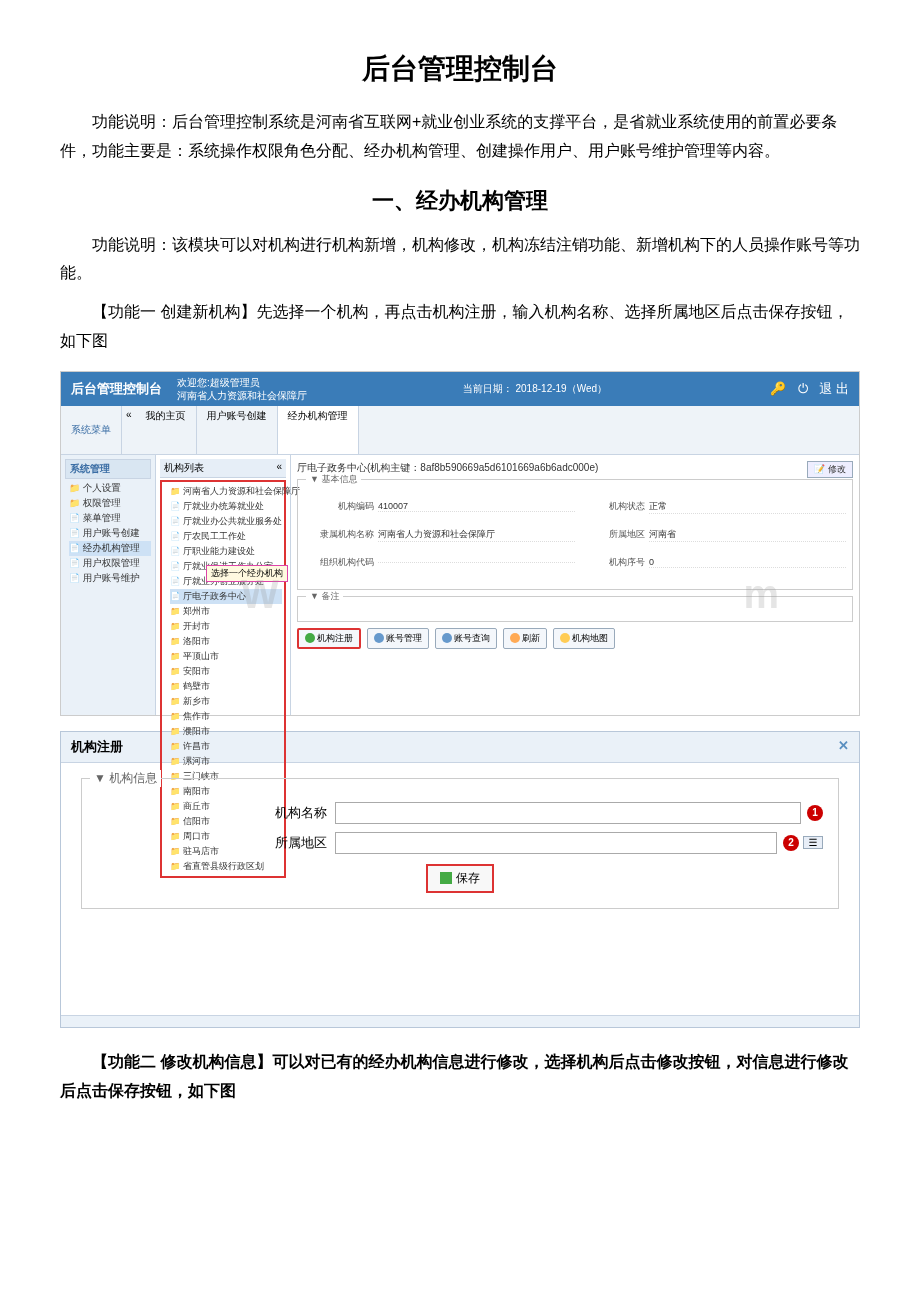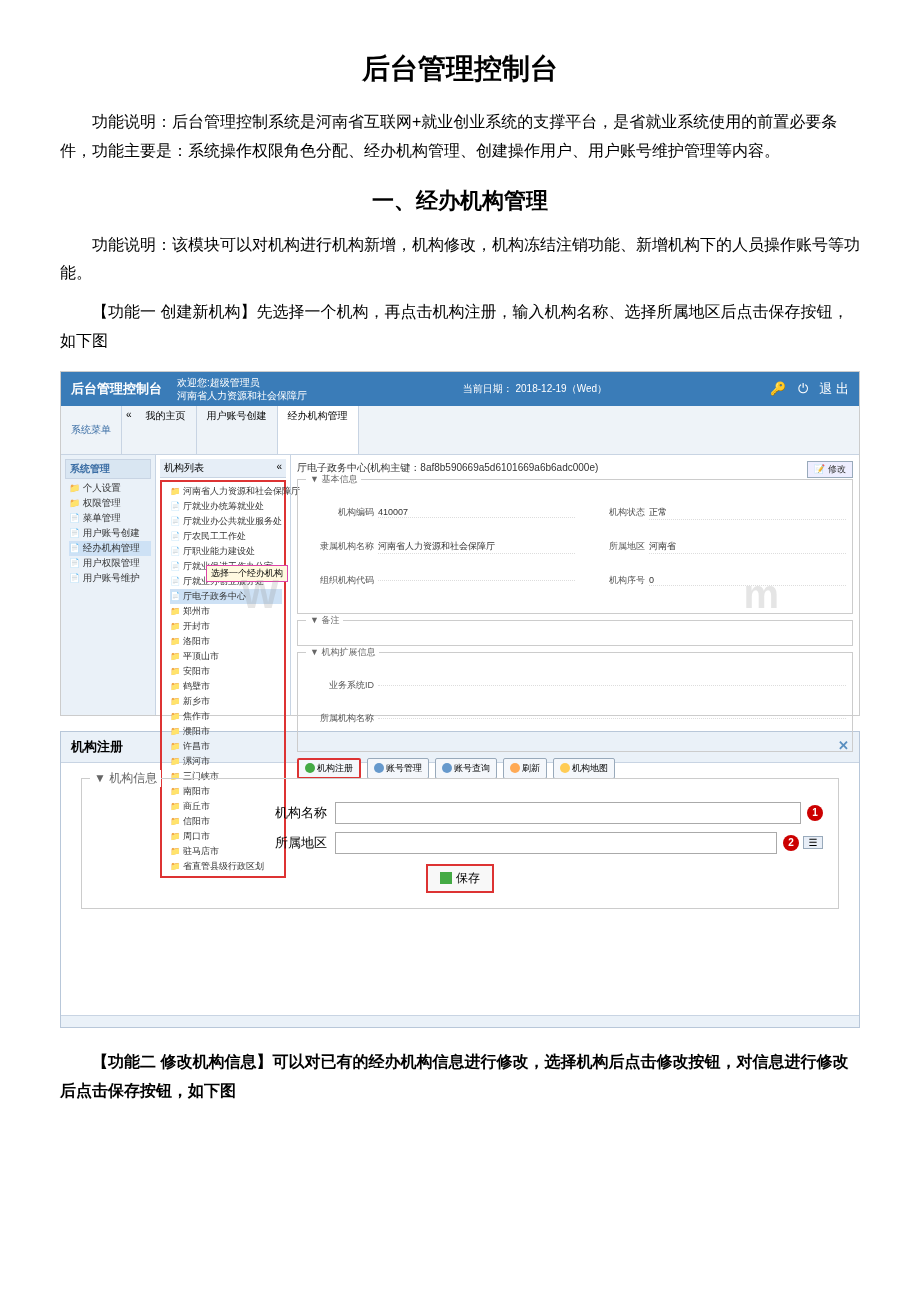--- a/index.html
+++ b/index.html
@@ -34,21 +34,21 @@
   .tree-panel li::before { content: "📁 "; font-size: 8.5px; color: #f0c040; }
   .tree-panel li.doc::before { content: "📄 "; color: #6699cc; }
   .tree-panel li.selected { background: #cde1f5; }
   .callout { position: absolute; background: #fff9e0; border: 1px solid #d4a; padding: 2px 4px; font-size: 9px; right: 2px; top: 110px; text-align: center; line-height: 1.2; }
   .tree-box { border: 2px solid #d33; padding: 2px; margin-top: 2px; }
   .detail-panel { flex: 1; background: #fff; padding: 6px; font-size: 9.5px; }
   .detail-title { font-size: 10px; color: #333; margin-bottom: 4px; }
   .modify-btn { float: right; background: #eef; border: 1px solid #9ab; padding: 1px 6px; font-size: 9px; text-align: center; }
   .fieldset { border: 1px solid #ccc; padding: 6px; margin-bottom: 6px; position: relative; }
   .fieldset > .legend { position: absolute; top: -7px; left: 8px; background: #fff; padding: 0 4px; font-size: 9px; color: #666; }
-  .field-row { display: flex; margin: 20px 0; }
+  .field-row { display: flex; margin: 14px 0; }
   .field { display: flex; flex: 1; align-items: center; }
   .field label { width: 70px; text-align: right; font-size: 9px; color: #555; margin-right: 4px; }
   .field .val { font-size: 9px; color: #333; flex: 1; border-bottom: 1px dotted #ddd; }
   .btn-row { display: flex; gap: 6px; margin-top: 4px; }
   .mini-btn { border: 1px solid #9ab; background: #f4f7fb; padding: 2px 6px; font-size: 9px; border-radius: 2px; display: inline-flex; align-items: center; gap: 2px; }
   .mini-btn.hi { border: 2px solid #d33; }
   .ico { width: 10px; height: 10px; display: inline-block; border-radius: 50%; }
   .ico-add { background: #4a4; }
   .ico-user { background: #69c; }
   .ico-search { background: #69c; }
@@ -186,35 +186,20 @@
           <div class="field">
               <label>机构序号</label>
               <span class="val">0</span>
             </div>
         </div>
       </div>
       <div class="fieldset">
         <span class="legend">▼ <span>备注</span></span>
         <div style="height:12px;"></div>
       </div>
-      <div class="fieldset">
-        <span class="legend">▼ <span>机构扩展信息</span></span>
-        <div class="field-row">
-            <div class="field">
-              <label>业务系统ID</label>
-              <span class="val"></span>
-            </div>
-          </div>
-        <div class="field-row">
-            <div class="field">
-              <label>所属机构名称</label>
-              <span class="val"></span>
-            </div>
-          </div>
-      </div>
       <div class="btn-row">
         <span class="mini-btn hi">
             <span class="ico ico-add"></span>
             <span>机构注册</span>
           </span>
         <span class="mini-btn">
             <span class="ico ico-user"></span>
             <span>账号管理</span>
           </span>
         <span class="mini-btn">

